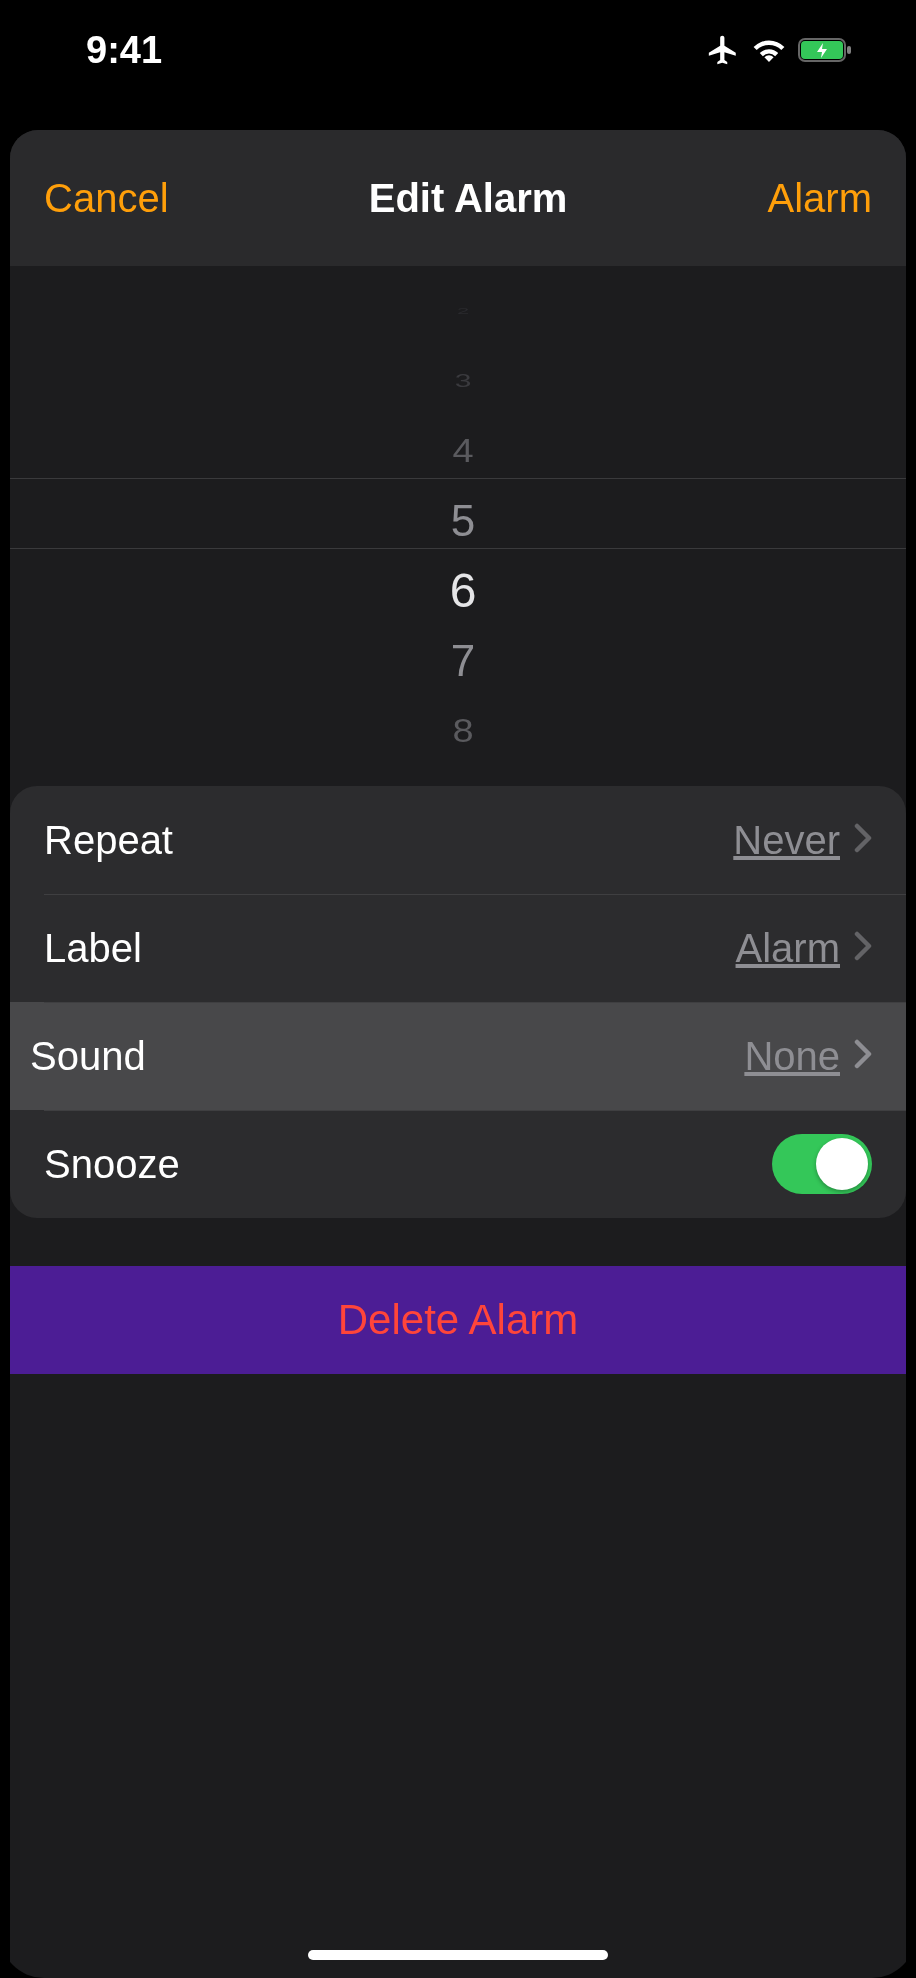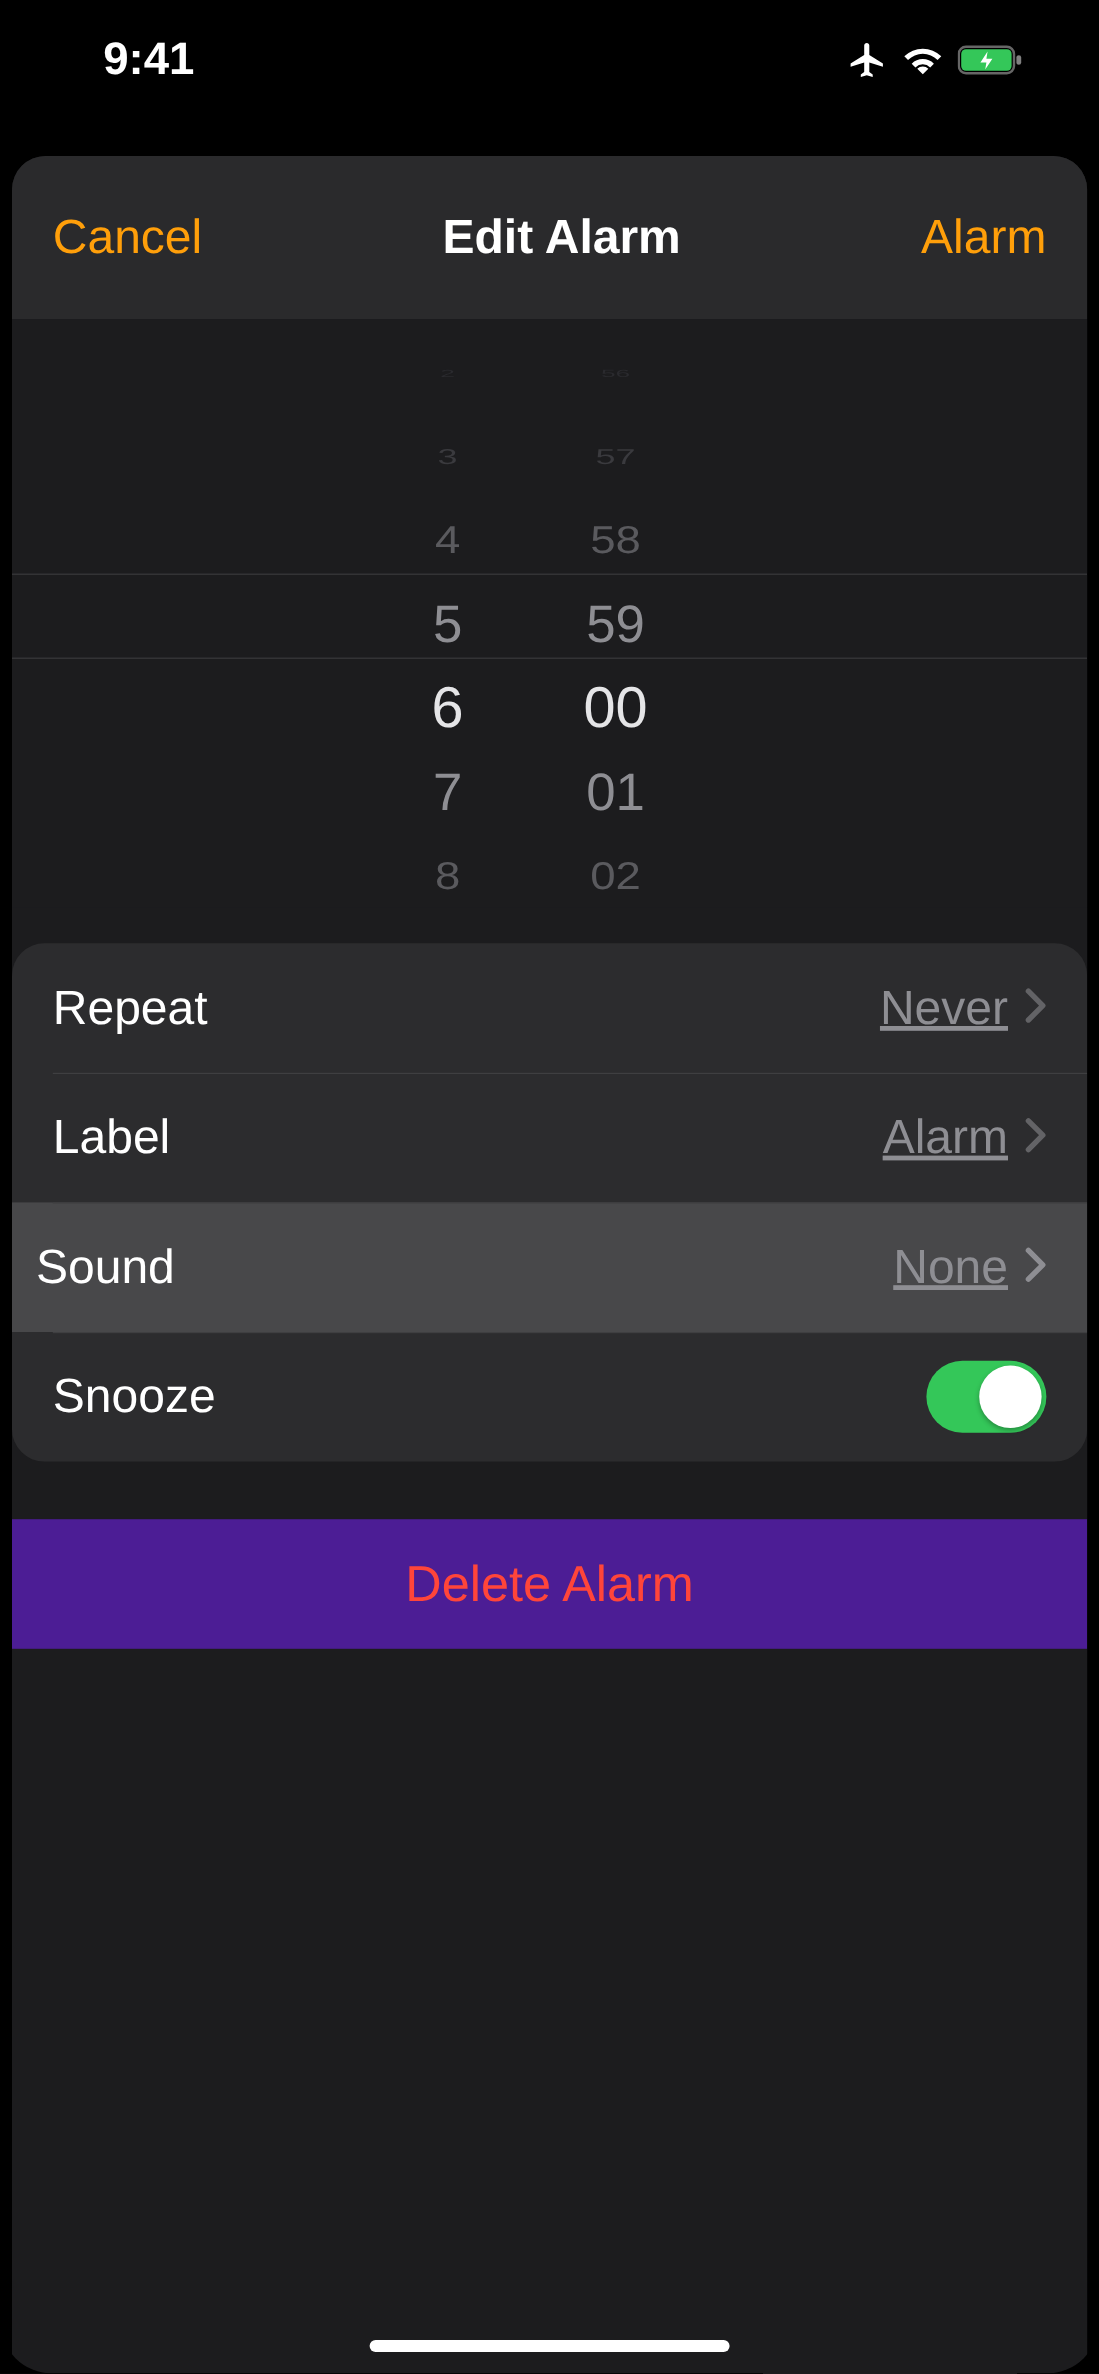--- a/index.html
+++ b/index.html
@@ -100,30 +100,20 @@
         <div class="picker-col hour">
           <div class="picker-item pi-4">2</div>
           <div class="picker-item pi-3">3</div>
           <div class="picker-item pi-2">4</div>
           <div class="picker-item pi-1">5</div>
           <div class="picker-item pi-sel">6</div>
           <div class="picker-item pi-1">7</div>
           <div class="picker-item pi-2">8</div>
 
         </div>
-        <div class="picker-col minute">
-          <div class="picker-item pi-4">56</div>
-          <div class="picker-item pi-3">57</div>
-          <div class="picker-item pi-2">58</div>
-          <div class="picker-item pi-1">59</div>
-          <div class="picker-item pi-sel">00</div>
-          <div class="picker-item pi-1">01</div>
-          <div class="picker-item pi-2">02</div>
-
-        </div>
       </div>
     </div>
 
     <div class="settings">
 
       <div class="row">
         <div class="row-label">Repeat</div>
         <div class="row-right">
           <div class="row-value">Never</div>
           <span class="chevron">

